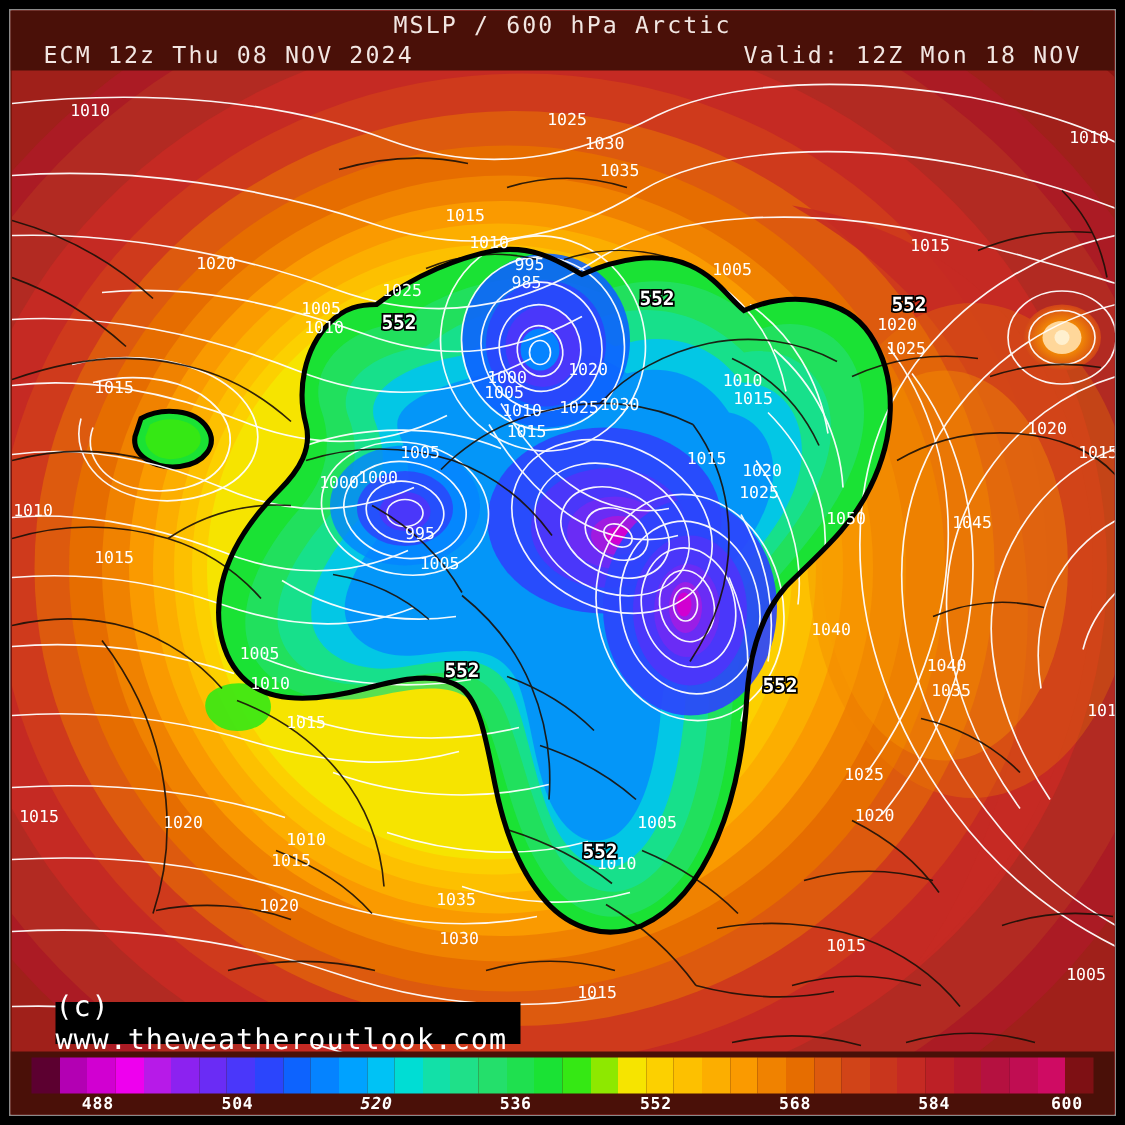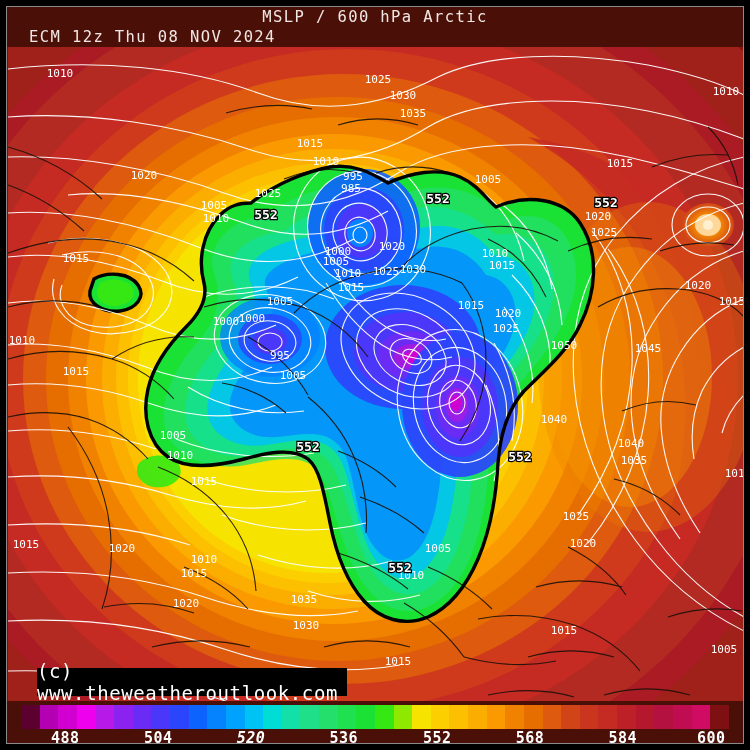--- a/index.html
+++ b/index.html
@@ -26,21 +26,21 @@
           background:#000;z-index:40;display:flex;align-items:center;
           justify-content:center;}
   #attrib span{color:#fff;font-size:19px;letter-spacing:.6px;}
 
   
   #cbarzone{position:absolute;left:0;top:694px;width:736px;height:44px;
             background:#4a1008;z-index:45;}
   #cbar{position:absolute;left:14px;top:4px;width:708px;height:24px;display:flex;}
   #cbar i{flex:1 1 0;height:100%;display:block;}
   #cticks{position:absolute;left:14px;top:28px;width:708px;height:16px;}
-  #cticks b{position:absolute;color:#fff;font-size:15px;font-weight:bold;
+  #cticks b{position:absolute;color:#fff;font-size:11px;font-weight:bold;
             transform:translateX(-50%);letter-spacing:.5px;}
 
   .iso{fill:none;stroke:#ffffff;stroke-width:1.1;}
   .coast{fill:none;stroke:#1a1008;stroke-width:1.1;}
   .thick552{fill:none;stroke:#000;stroke-width:3.4;}
   .isolab{fill:#fff;font-size:11px;font-family:"DejaVu Sans Mono",monospace;}
   .lab552{fill:#fff;font-size:13px;font-weight:bold;
            font-family:"DejaVu Sans Mono",monospace;
            paint-order:stroke;stroke:#000;stroke-width:2.4px;}
 </style>
@@ -400,20 +400,21 @@
               <text x="392" y="565" class="lab552" text-anchor="middle">552</text>
               <text x="300" y="444" class="lab552" text-anchor="middle">552</text>
             </g>
         </g>
       </svg>
     </div>
 
     <div id="hdr">
       <div class="t1">MSLP / 600 hPa Arctic</div>
       <div class="t2">ECM 12z Thu 08 NOV 2024</div>
+      <div class="t3">Valid: 12Z Mon 18 NOV</div>
     </div>
 
     <div id="attrib">
       <span>(c) www.theweatheroutlook.com</span>
     </div>
 
     <div id="cbarzone">
       <div id="cbar">
           <i style="background: rgb(92, 0, 48);"></i>
           <i style="background: rgb(179, 0, 179);"></i>

